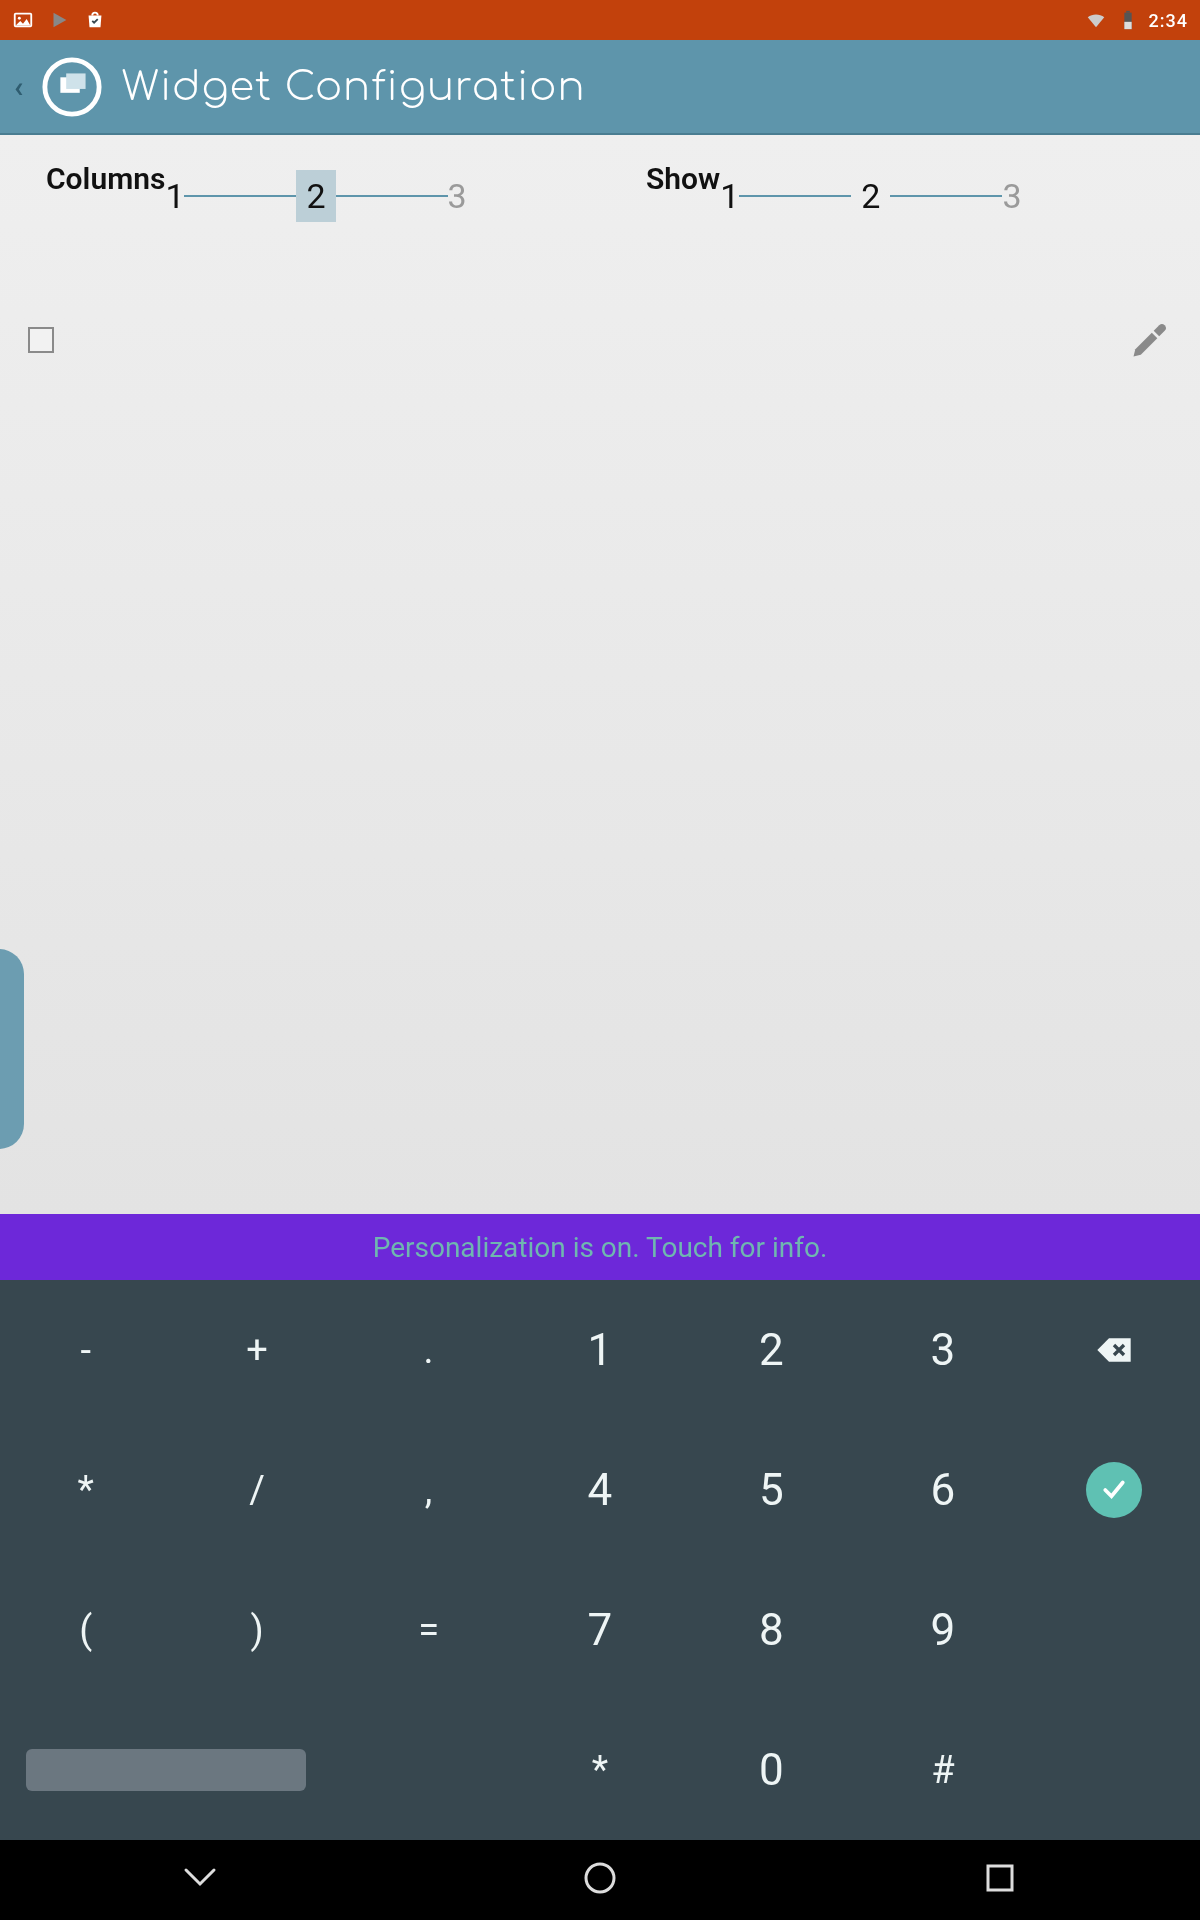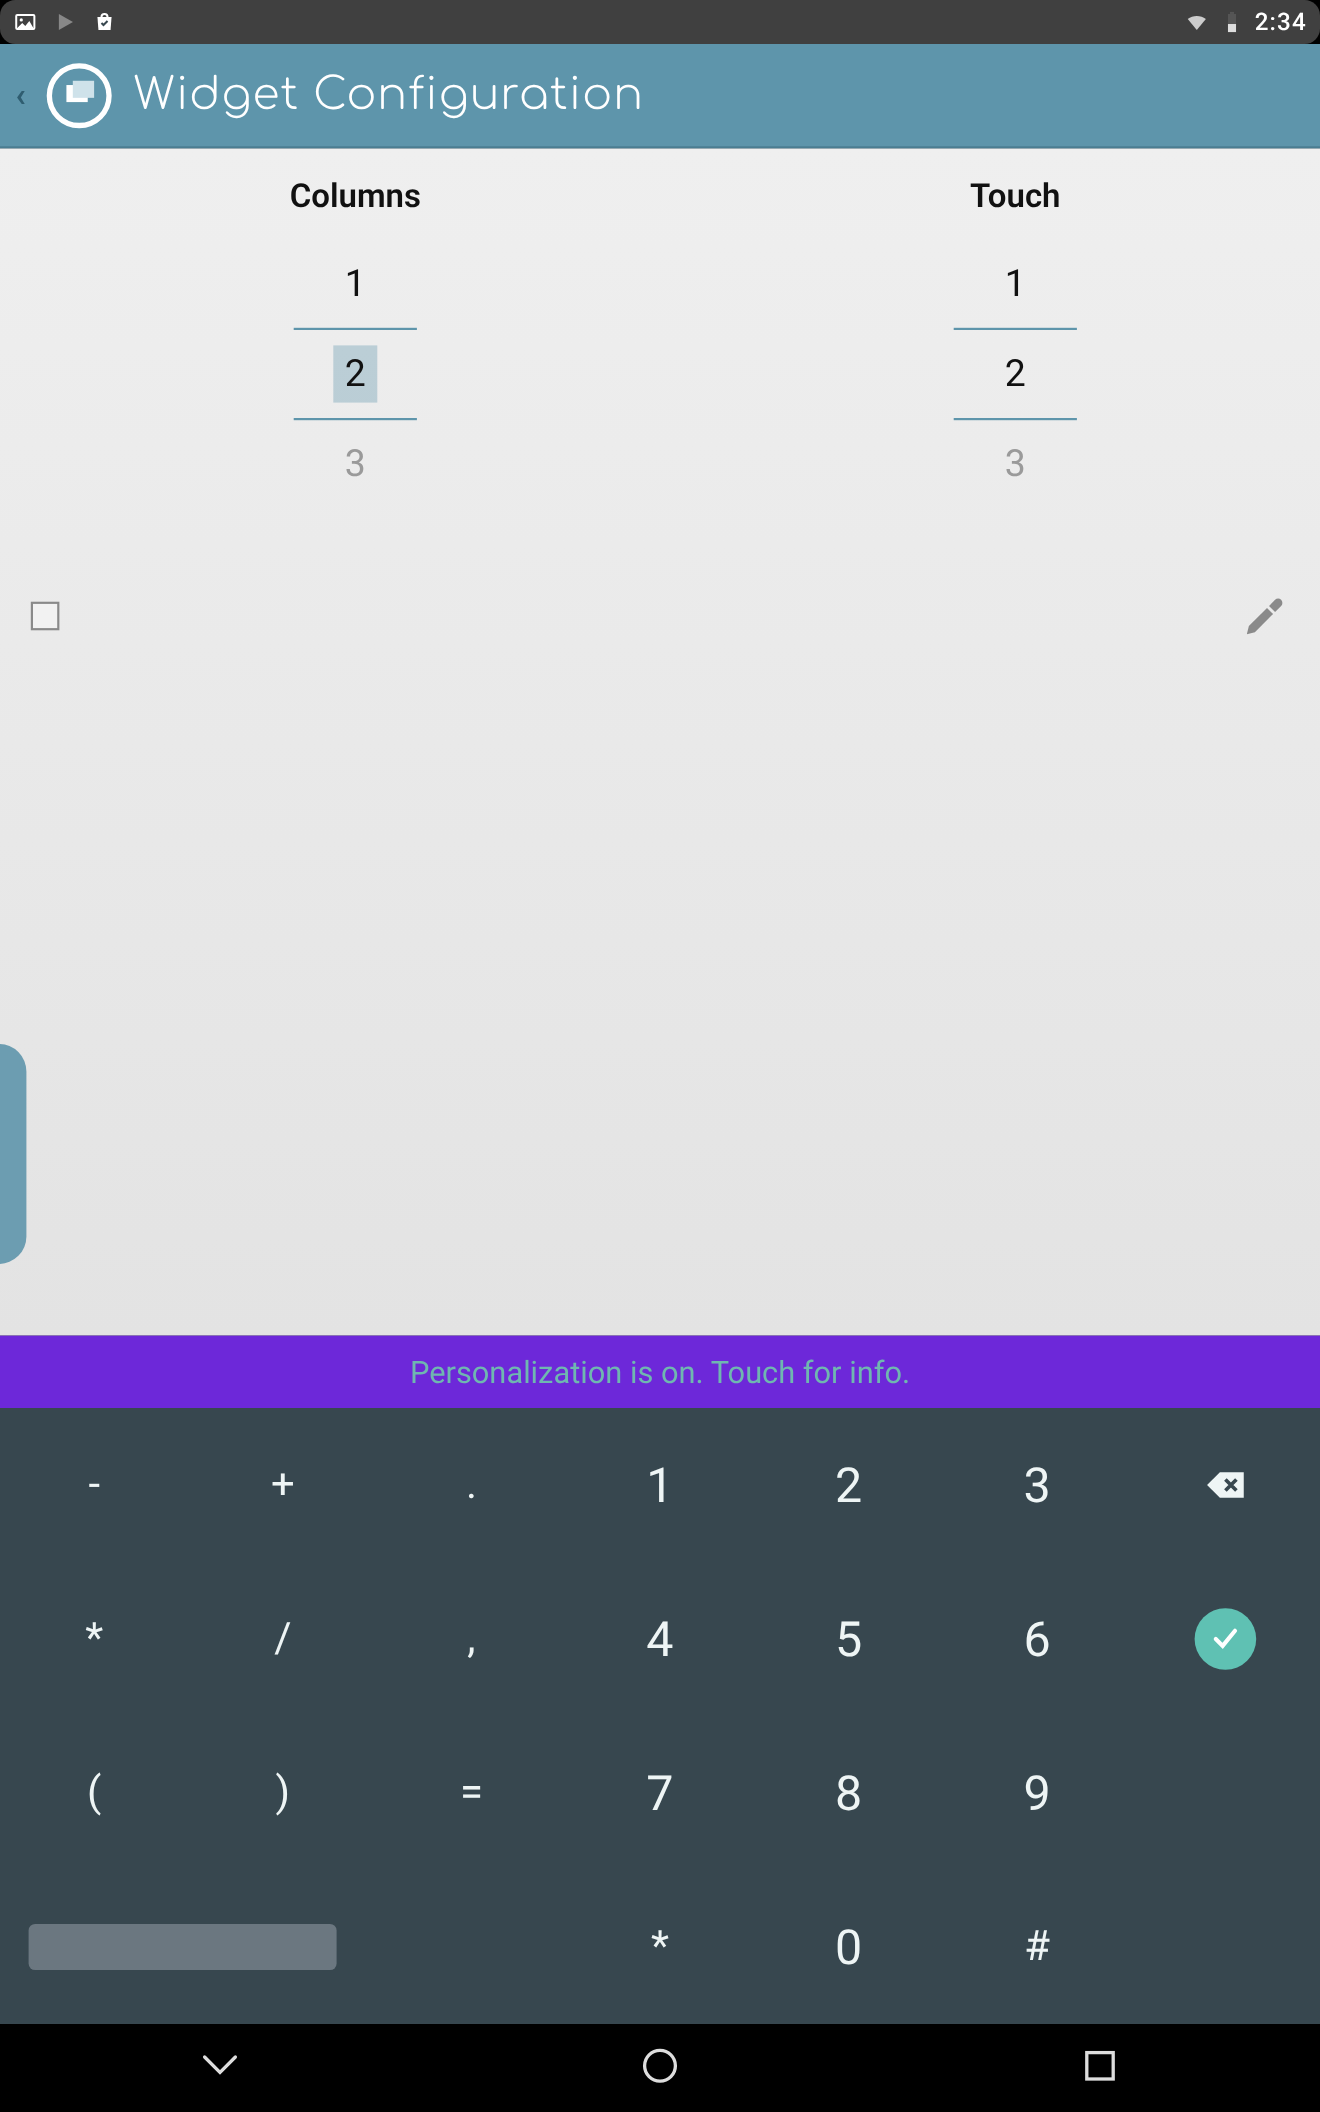--- a/index.html
+++ b/index.html
@@ -1,37 +1,37 @@
 <!DOCTYPE html>
 <html><head>
 <meta charset="utf-8">
 <style>
   * { margin: 0; padding: 0; box-sizing: border-box; }
   html, body { width: 1200px; height: 1920px; font-family: Roboto, Arial, sans-serif; overflow: hidden; background: #000; }
   .screen { width: 1200px; height: 1920px; display: flex; flex-direction: column; background: #000; }
 
   
-  .status-bar { height: 40px; background: #404040; color: #fff; display: flex; align-items: center; padding: 0 12px; font-size: 22px; border-radius: 14px; }
+  .status-bar { height: 40px; background: #c2410c; color: #fff; display: flex; align-items: center; padding: 0 12px; font-size: 18px; }
   .status-left { display: flex; gap: 14px; align-items: center; }
   .status-right { margin-left: auto; display: flex; gap: 10px; align-items: center; }
   .status-icon { width: 22px; height: 22px; display: flex; align-items: center; justify-content: center; }
   .clock { font-weight: 500; letter-spacing: 1px; }
 
   
   .appbar { height: 95px; background: #5e95ab; display: flex; align-items: center; padding: 0 14px; gap: 18px; border-bottom: 2px solid #4a7d91; }
   .appbar .back-ch { color: #2f5d70; font-size: 30px; font-weight: bold; }
   .appbar .title { color: #fff; font-size: 40px; font-weight: 300; letter-spacing: 1px; font-family: "Comfortaa","Segoe UI",Arial,sans-serif; }
 
   .logo-circle { width: 62px; height: 62px; position: relative; }
   .logo-circle svg { width: 62px; height: 62px; display: block; }
 
   
   .content { flex: 1; background: linear-gradient(#efefef,#e3e3e3); position: relative; display: flex; flex-direction: column; }
   .pickers { display: flex; padding-top: 26px; }
-  .picker-col { flex: 1; display: flex; flex-direction: column; align-items: center; margin-left: 46px; }
+  .picker-col { flex: 1; display: flex; flex-direction: row; align-items: center; margin-left: 46px; }
   .picker-label { font-size: 30px; font-weight: 600; color: #111; margin-bottom: 34px; }
   .picker-val { font-size: 34px; color: #111; height: 56px; display:flex; align-items:center; }
   .picker-val.dim { color: #9a9a9a; }
   .picker-rule { width: 112px; height: 2px; background: #5e95ab; margin: 12px 0; }
   .picker-current { font-size: 34px; color:#111; padding: 6px 10px; }
   .picker-current.hl { background: rgba(94,149,171,.35); }
 
   .check-row { display: flex; align-items: center; padding: 0 28px; margin-top: 80px; height: 60px; }
   .chkbox { width: 26px; height: 26px; border: 2px solid #8a8a8a; margin-right: 20px; background: #f2f2f2; }
   .chk-label { font-size: 30px; color: #111; }
@@ -123,21 +123,21 @@
         <div class="picker-val">1</div>
         <div class="picker-rule"></div>
         <div class="picker-val">
             <span class="picker-current hl">2</span>
           </div>
         <div class="picker-rule"></div>
         <div class="picker-val dim">3</div>
       </div>
 
       <div class="picker-col">
-        <div class="picker-label">Touch</div>
+        <div class="picker-label">Show</div>
         <div class="picker-val">1</div>
         <div class="picker-rule"></div>
         <div class="picker-val">
             <span class="picker-current">2</span>
           </div>
         <div class="picker-rule"></div>
         <div class="picker-val dim">3</div>
       </div>
     </div>
 

